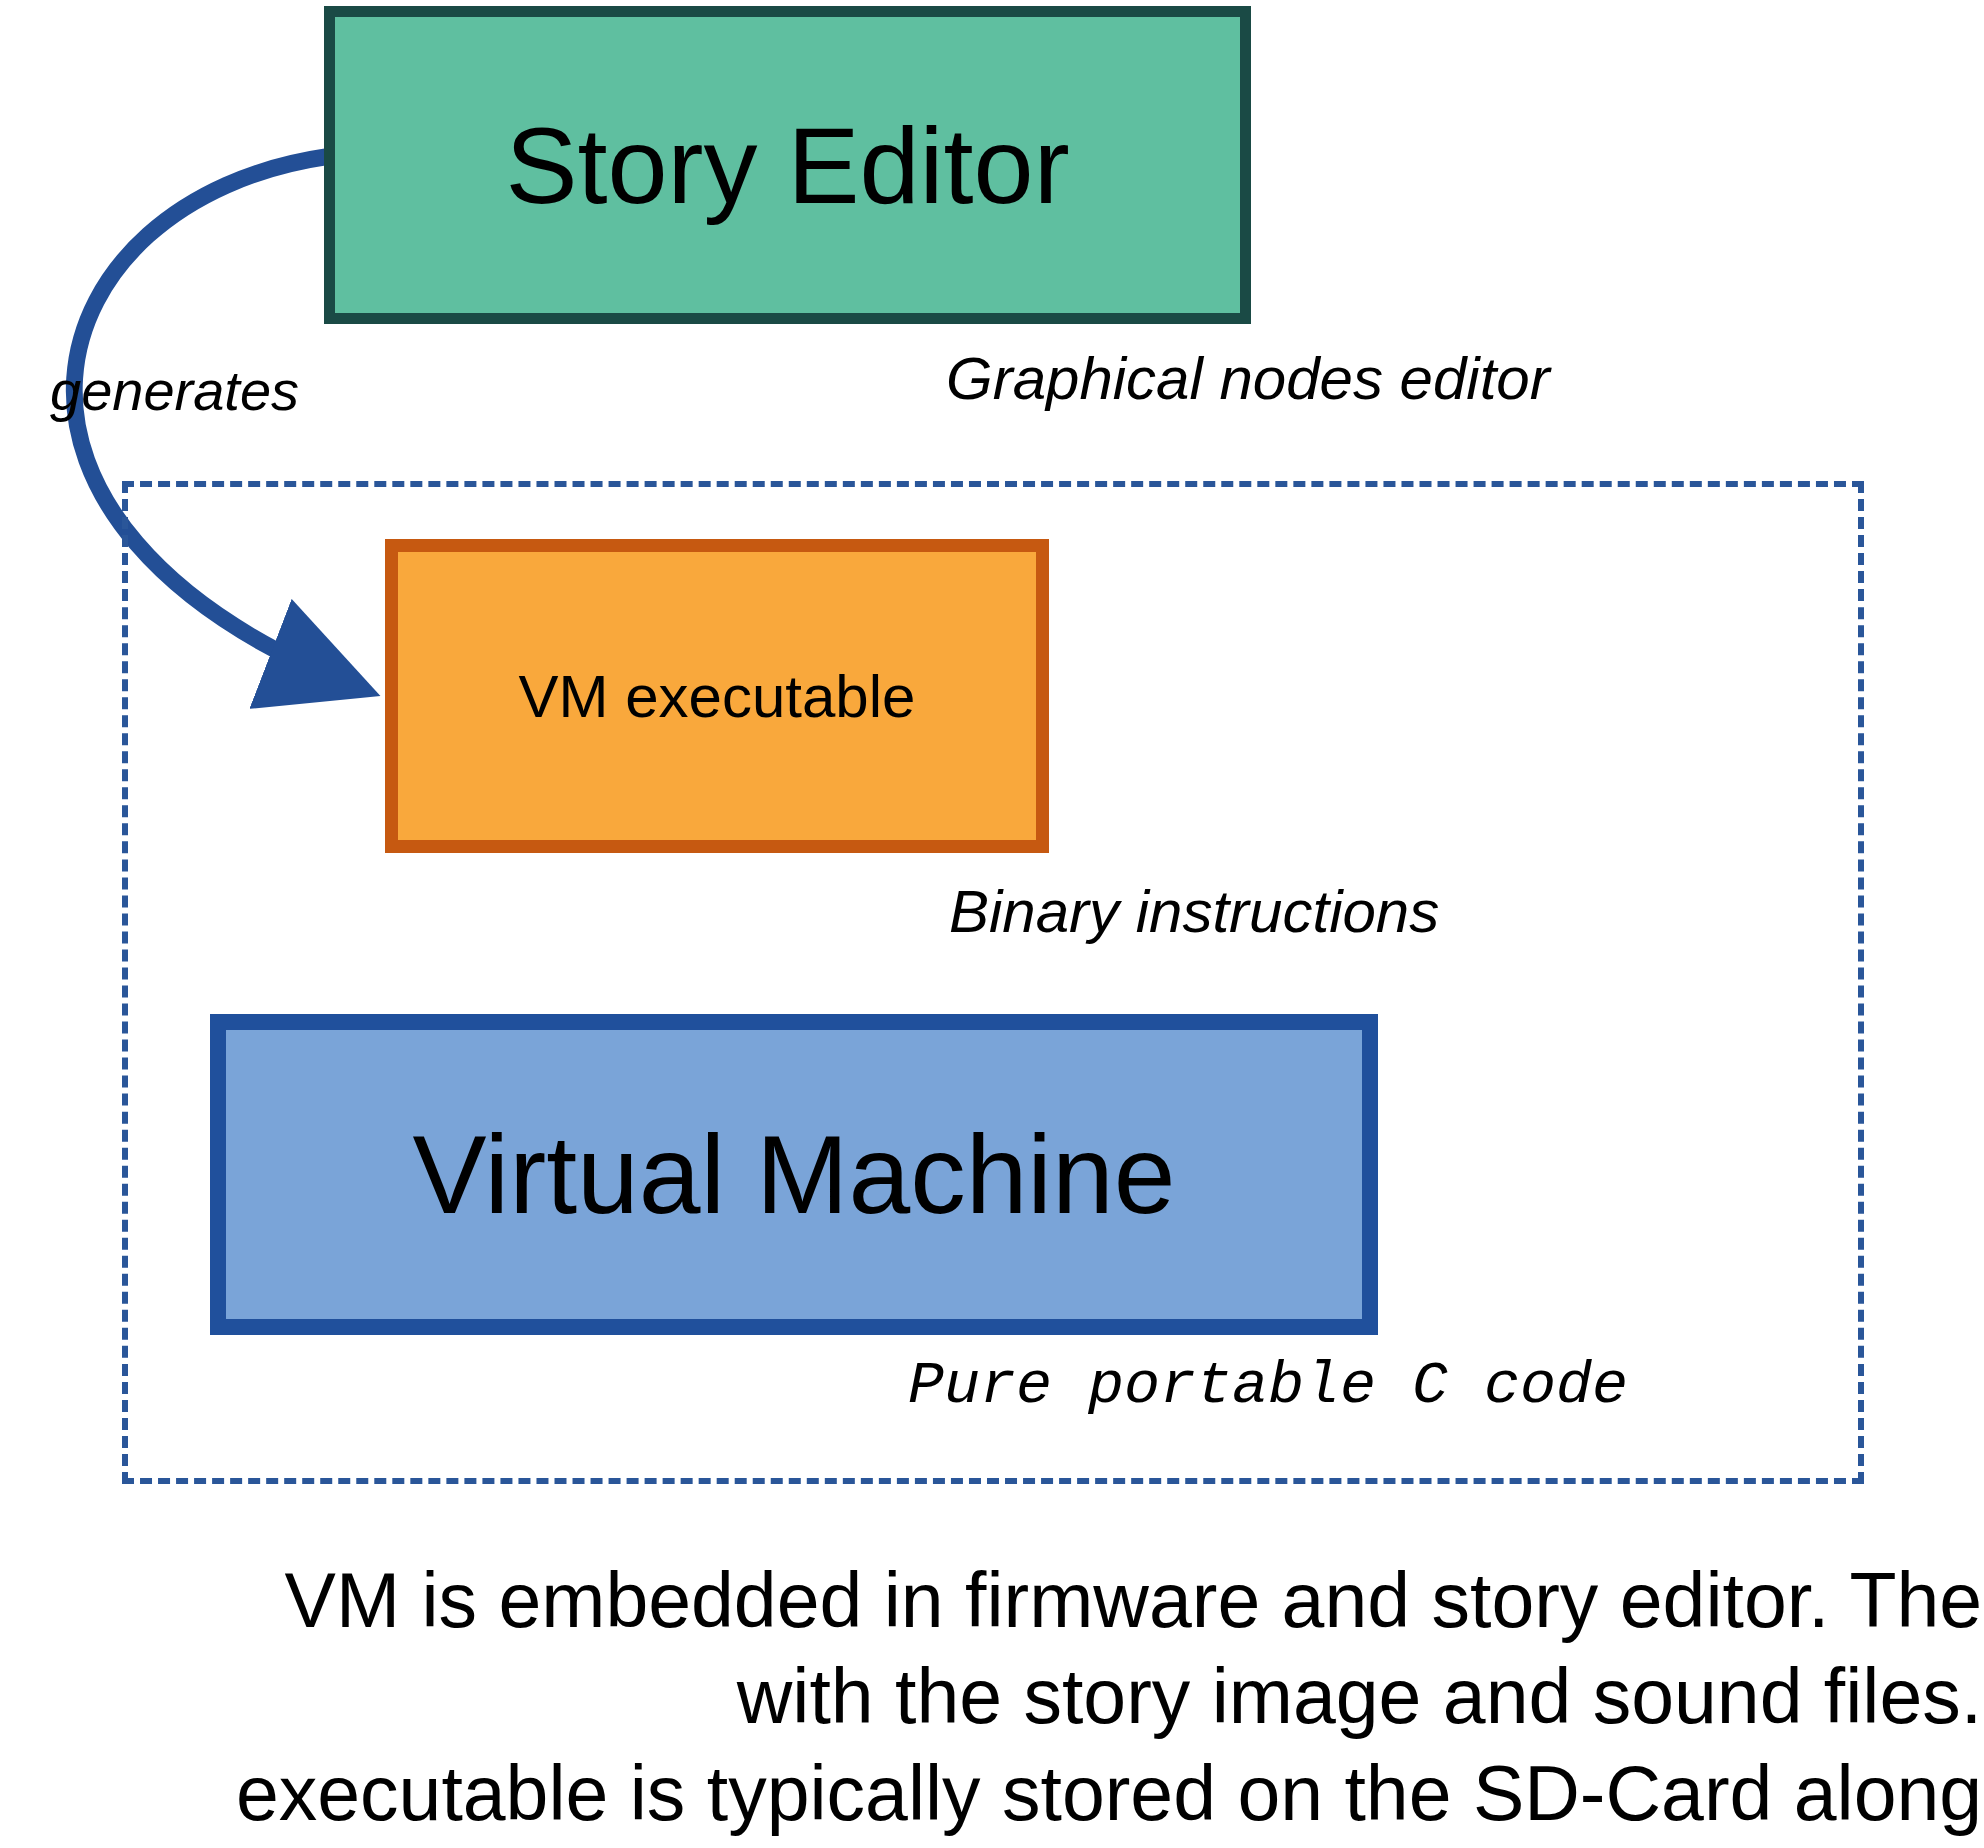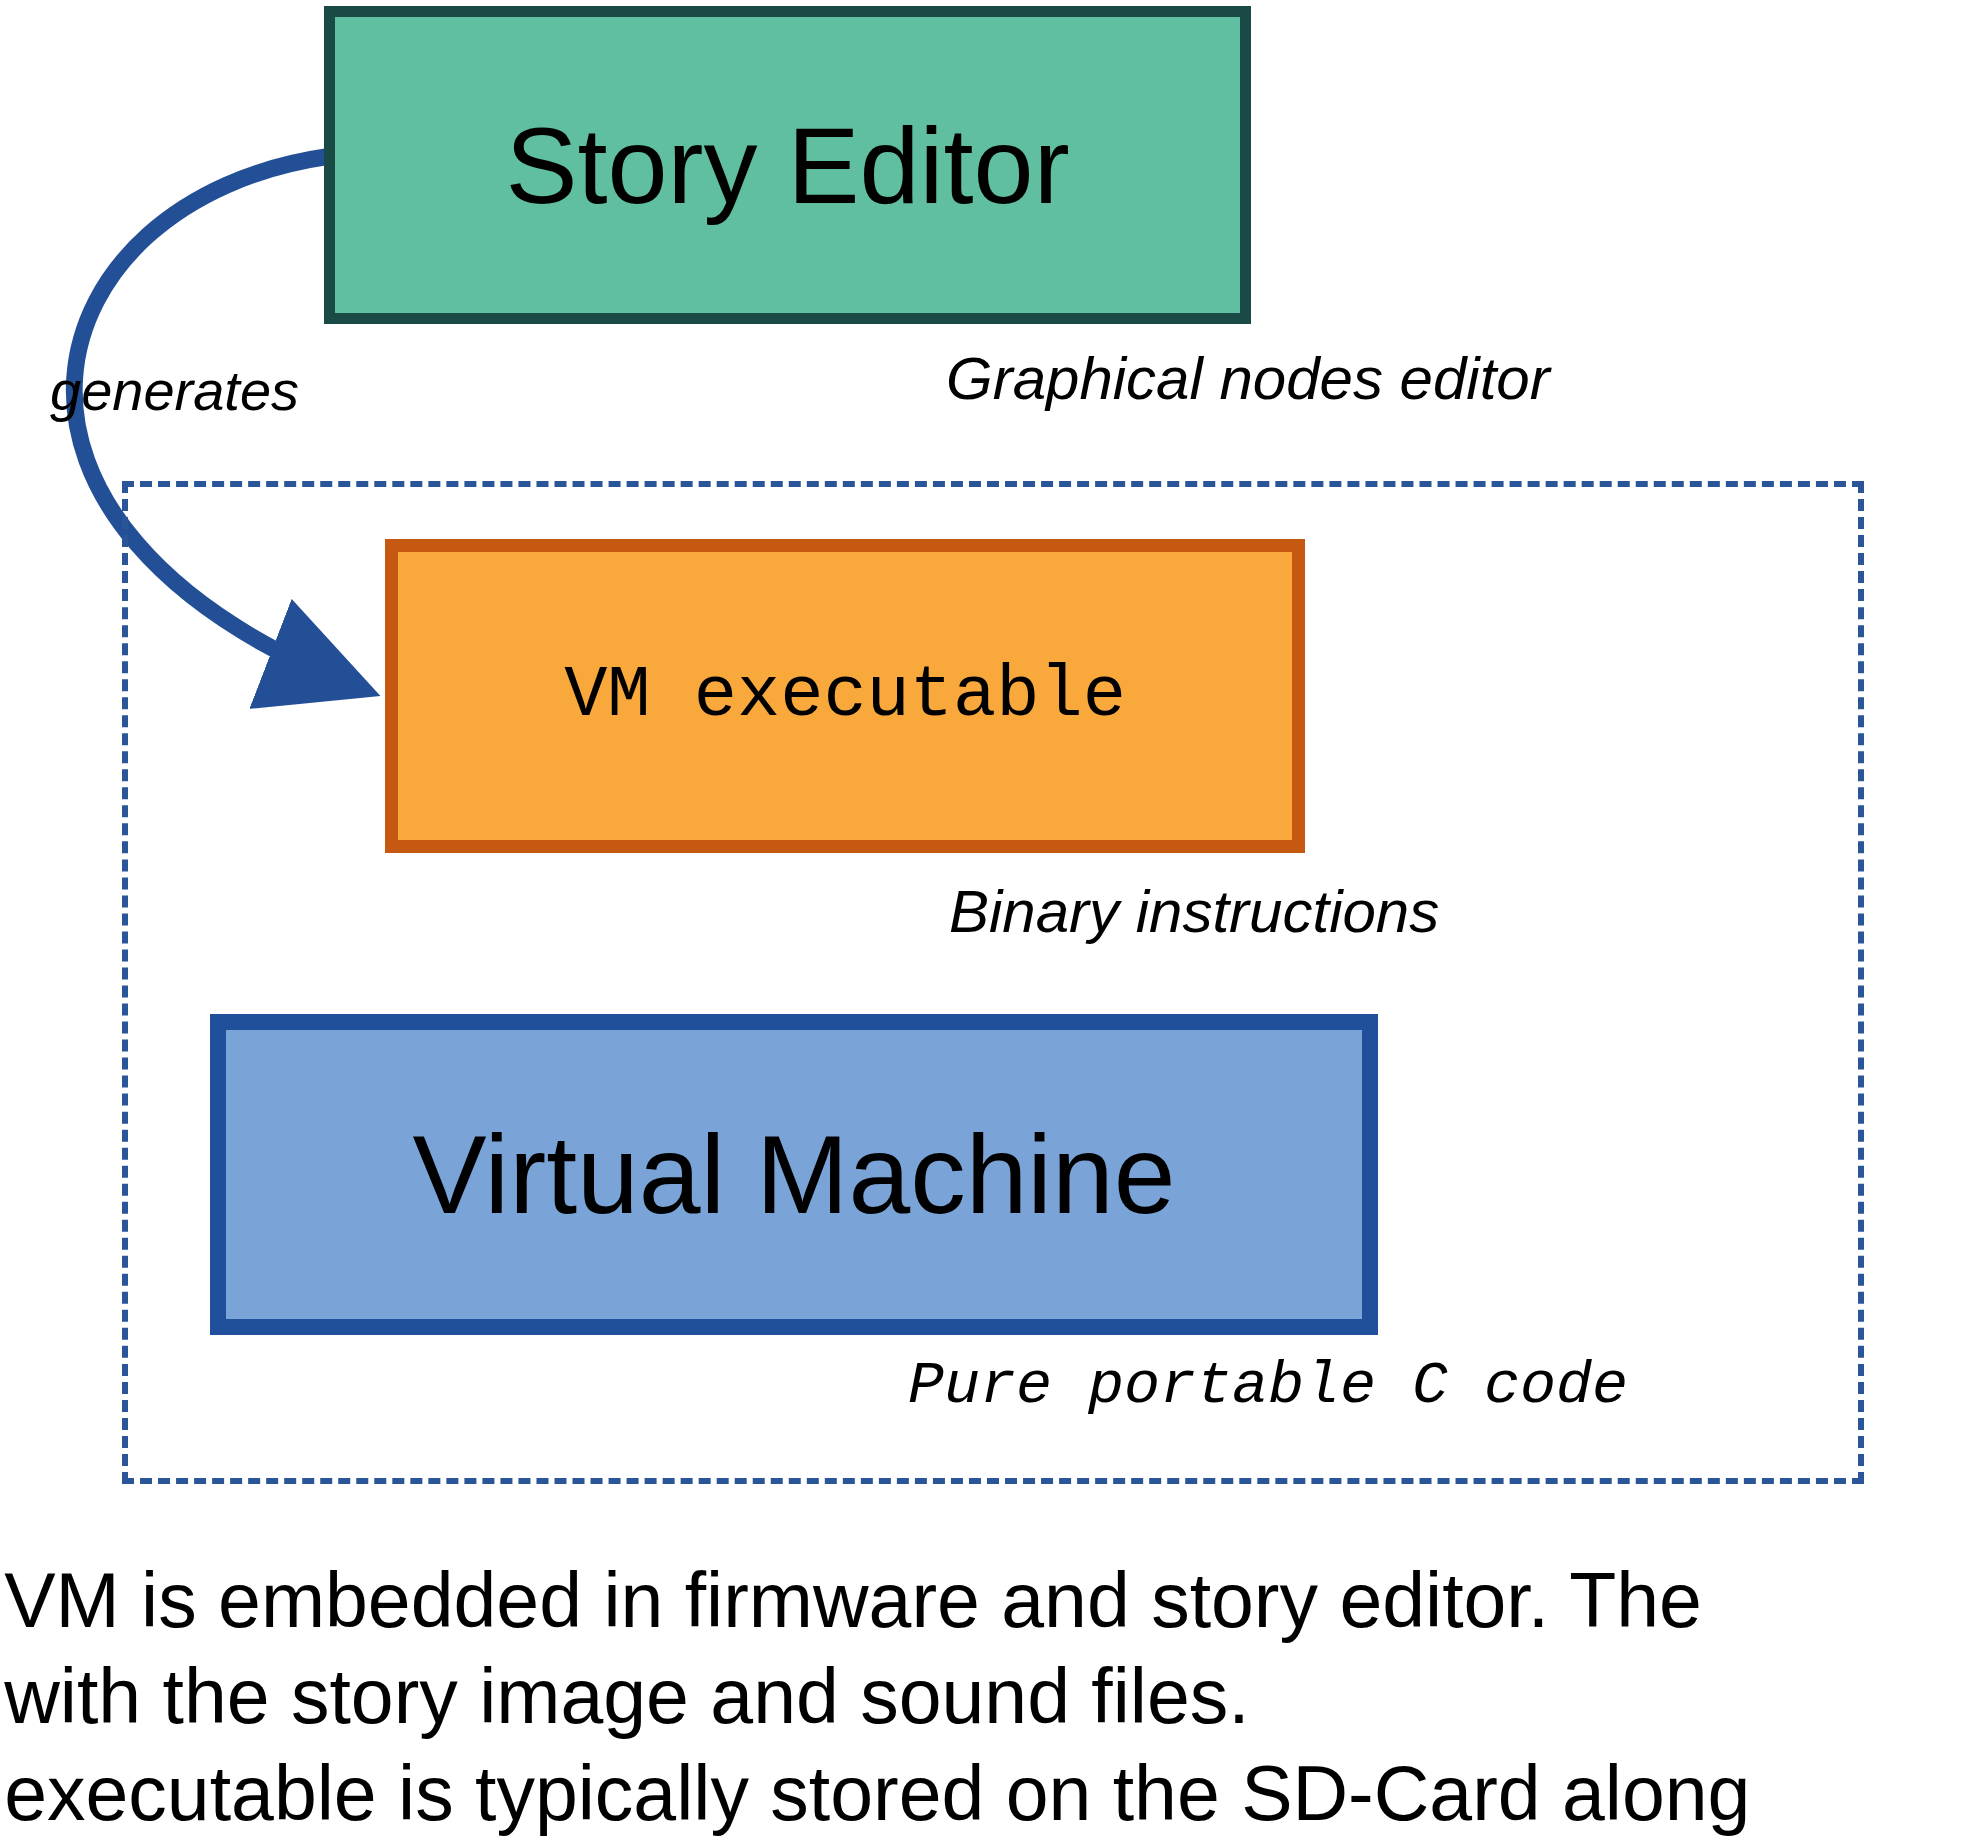--- a/index.html
+++ b/index.html
@@ -18,25 +18,24 @@
   }
   .box .label { white-space: nowrap; }
 
   #story-editor {
     left: 324px; top: 6.3px; width: 927px; height: 318px;
     background: var(--story-editor-fill);
     border: 11.6px solid var(--story-editor-border);
     font-size: 108px;
   }
   #vm-executable {
-    left: 385px; top: 539px; width: 920px; height: 314px;
+    left: 385px; top: 539px; width: 664px; height: 314px;
     background: var(--vm-executable-fill);
     border: 13.7px solid var(--vm-executable-border);
-    font-size: 72px;
-    font-family: Liberation Mono, monospace;
+    font-size: 60px;
   }
   #virtual-machine {
     left: 199px; top: 1014px; width: 1168px; height: 321px;
     background: var(--virtual-machine-fill);
     border: 16px solid var(--virtual-machine-border);
     font-size: 111px;
     margin-left: 11px;
   }
 
   .dashed-frame {
@@ -55,20 +54,21 @@
   #generates  { left: 50px;   top: 358px;  font-size: 56px; }
   #graphical  { left: 946px; top: 344px;  }
   #binary     { left: 949px; top: 877px; }
   #pure       { left: 908px; top: 1352px; font-family: Liberation Mono, monospace; }
 
   .caption {
     position: absolute;
     left: 4.2px; top: 1552px; width: 1978px;
     font-size: 77px;
     line-height: 1.25;
+    text-align: right;
   }
   .caption div { white-space: nowrap; }
 
   svg.arrow-layer {
     position: absolute; left: 0; top: 0;
     pointer-events: none;
   }
   .arrow-path {
     fill: none;
     stroke: var(--arrow);

